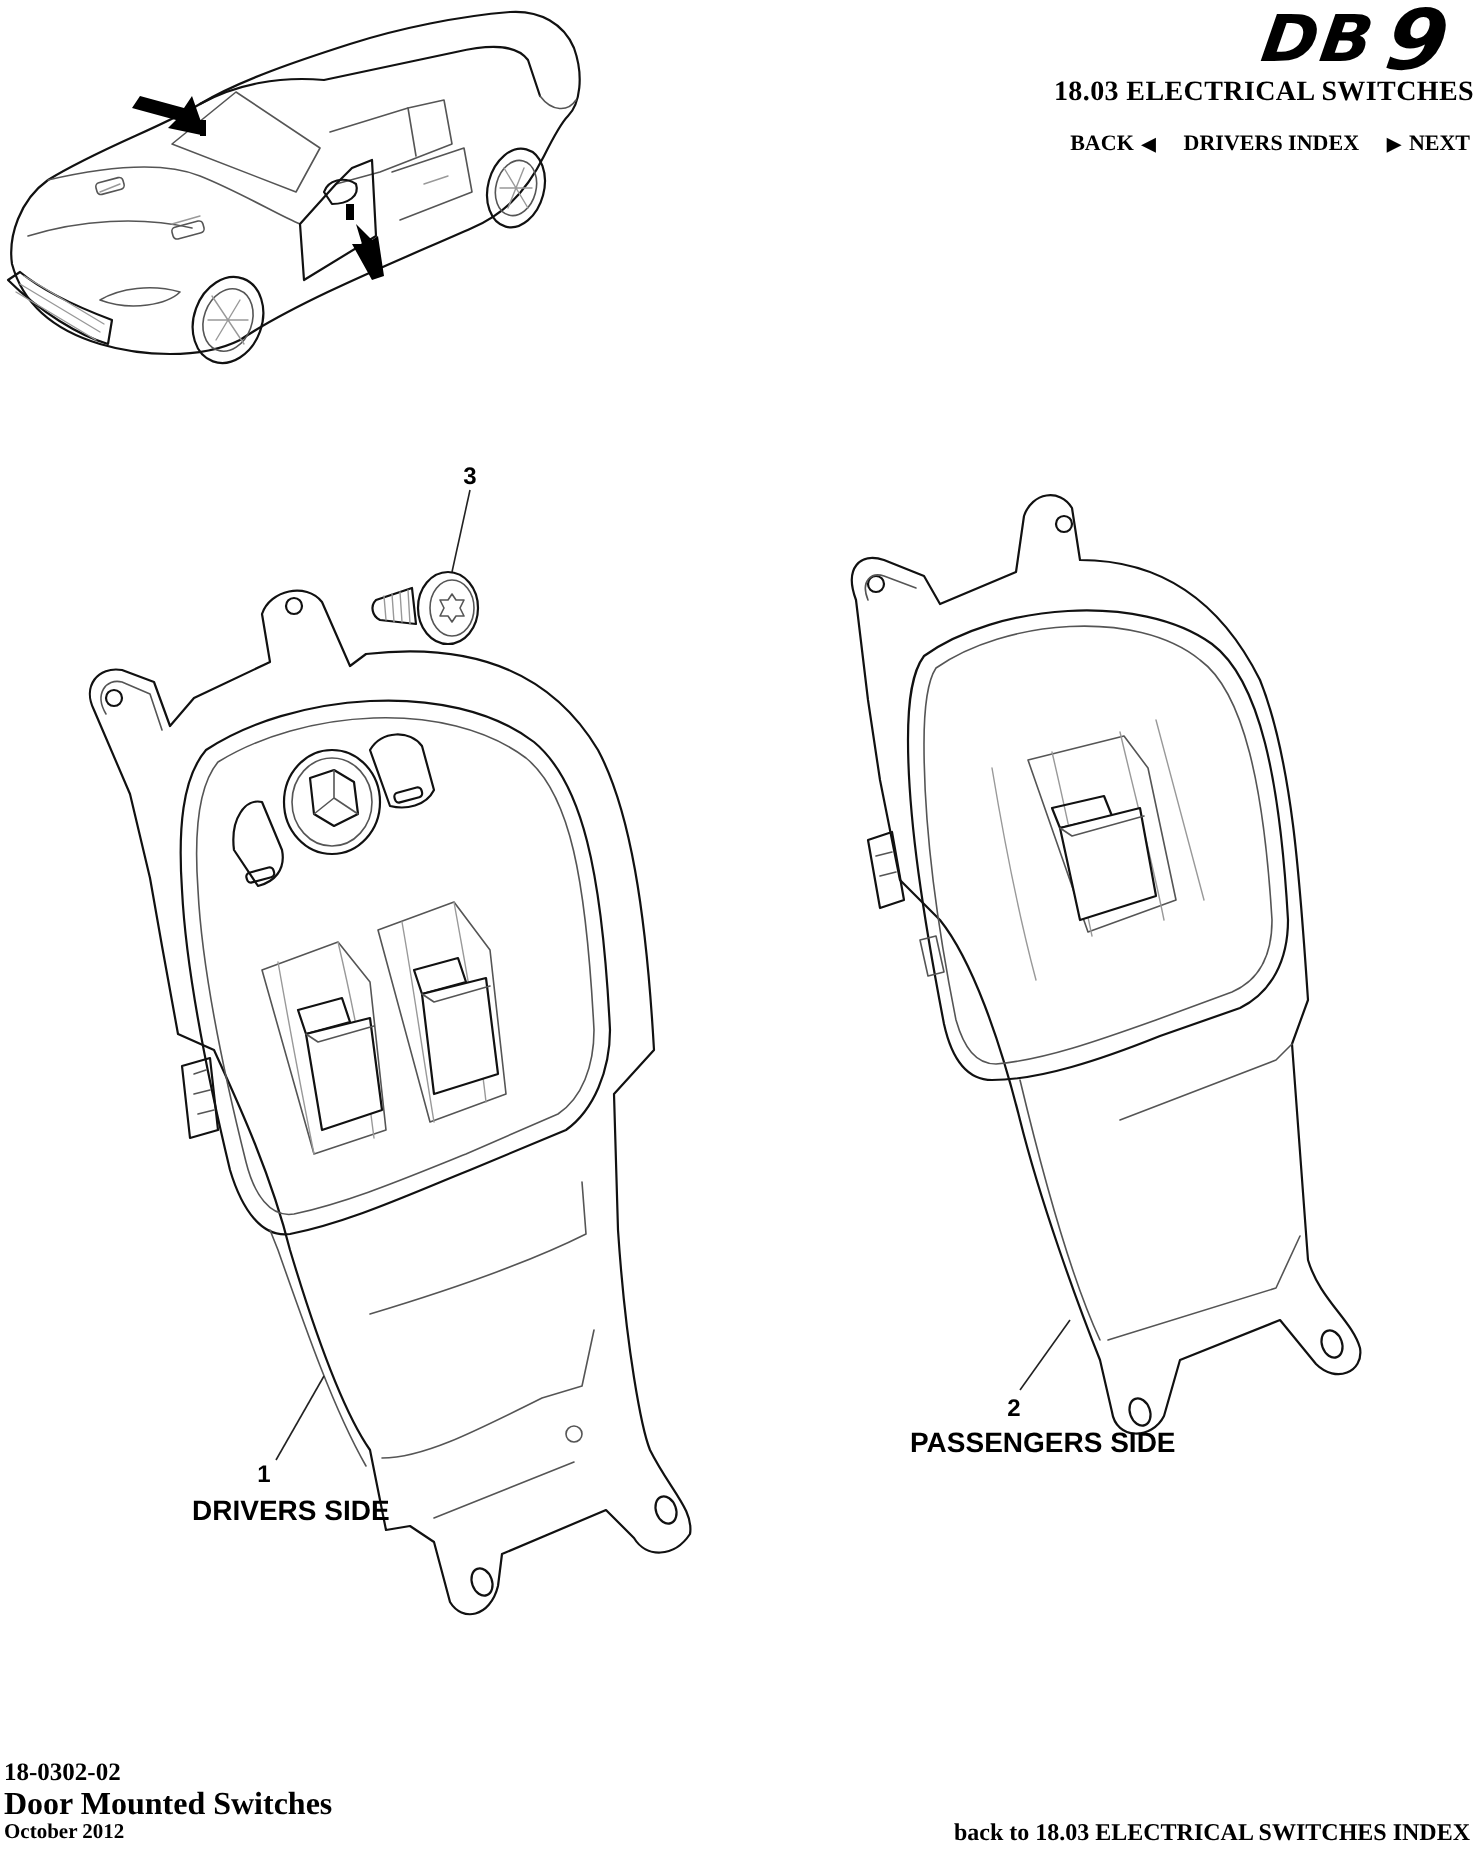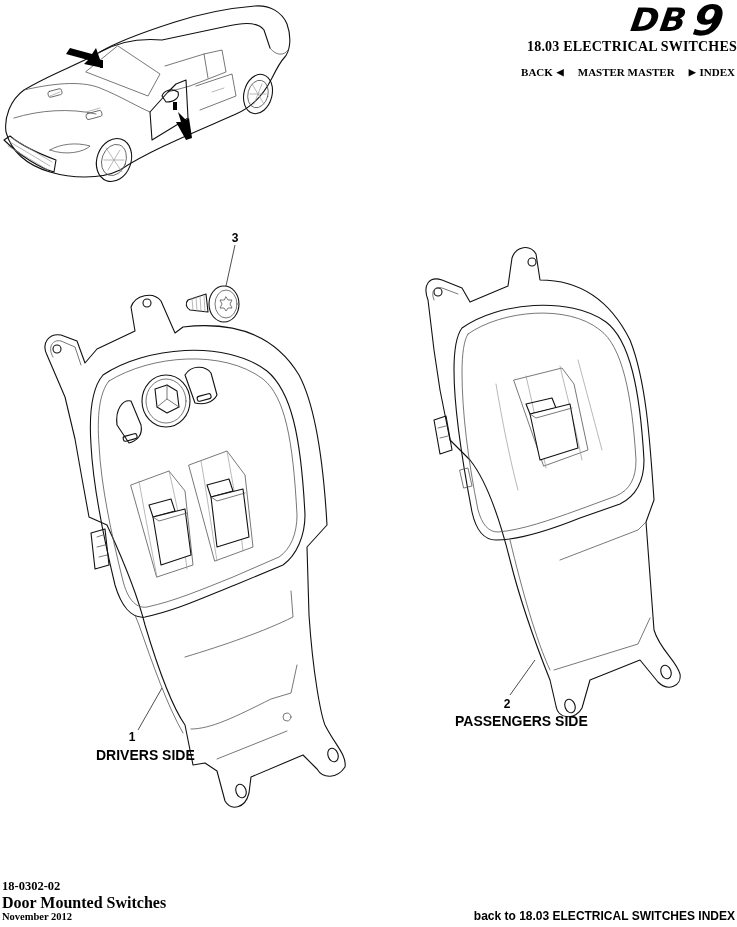--- a/index.html
+++ b/index.html
@@ -9,44 +9,44 @@
   .logo .nine { font-size: 44px; vertical-align: -4px; margin-left: 6px; }
   .section-title { right: 0; top: 39px; font-family: "Liberation Serif", serif; font-size: 14px; font-weight: bold; letter-spacing: 0.2px; }
   .nav { right: 2px; top: 66px; font-family: "Liberation Serif", serif; font-size: 11px; font-weight: bold; display: flex; gap: 14px; align-items: center; }
   .nav a { color: #000; text-decoration: none; cursor: pointer; display: inline-flex; align-items: center; gap: 4px; }
   .tri { font-size: 9px; }
   .callout-num { font-family: "Liberation Sans", sans-serif; font-weight: bold; font-size: 12px; text-align: center; }
   .callout-label { font-family: "Liberation Sans", sans-serif; font-weight: bold; font-size: 14px; white-space: nowrap; }
   .footer-code { left: 2px; top: 879px; font-family: Liberation Serif, serif; font-weight: bold; font-size: 12.5px; }
   .footer-title { left: 2px; top: 894px; font-family: "Liberation Serif", serif; font-weight: bold; font-size: 16px; }
   .footer-date { left: 2px; top: 911px; font-family: "Liberation Serif", serif; font-weight: bold; font-size: 10.5px; }
-  .footer-link { right: 2px; top: 909px; font-family: Liberation Sans, sans-serif; font-weight: bold; font-size: 12px; color: #000; text-decoration: none; cursor: pointer; }
+  .footer-link { right: 2px; top: 909px; font-family: Liberation Serif, serif; font-weight: bold; font-size: 12px; color: #000; text-decoration: none; cursor: pointer; }
   svg { position: absolute; overflow: visible; }
   .ln { fill: none; stroke: #111; stroke-width: 1.1; stroke-linejoin: round; stroke-linecap: round; }
   .ln2 { fill: none; stroke: #555; stroke-width: 0.8; stroke-linejoin: round; stroke-linecap: round; }
   .ln3 { fill: none; stroke: #999; stroke-width: 0.7; stroke-linejoin: round; stroke-linecap: round; }
   .fillw { fill: #fff; }
   .leader { stroke: #222; stroke-width: 0.8; fill: none; }
 </style>
 </head>
 <body>
 
 <div class="abs logo">
   <span>DB</span><span class="nine">9</span>
 </div>
 <div class="abs section-title">18.03 ELECTRICAL SWITCHES</div>
 <div class="abs nav">
   <a>
     <span>BACK</span>
     <span class="tri">◀</span>
   </a>
-  <a>MASTER MASTER</a>
+  <a>DRIVERS INDEX</a>
   <a>
     <span class="tri">▶</span>
-    <span>INDEX</span>
+    <span>NEXT</span>
   </a>
 </div>
 
 <svg style="left:0;top:0;" width="300" height="190" viewBox="0 0 300 190">
 
   <path class="ln" d="M6,132 C4,118 10,100 24,90 C50,74 80,64 100,52 C120,40 150,30 175,22 C200,14 230,8 255,6 C270,5 282,12 287,24 C292,38 290,52 284,58 C280,62 276,70 272,78 C262,98 250,108 236,114 C200,130 150,150 120,170 C100,180 70,178 50,172 C30,166 12,154 6,132 Z"></path>
 
   <path class="ln" d="M100,52 C118,42 140,38 162,40 L228,26 C245,22 258,22 264,30 L270,48"></path>
   <path class="ln2" d="M118,46 L160,74 L148,96 L86,72 Z"></path>
   <path class="ln2" d="M165,66 L204,54 L222,50 L226,72 L190,86 L168,92"></path>
@@ -178,14 +178,14 @@
   <ellipse class="ln" cx="256" cy="432" rx="5" ry="7" transform="rotate(-20 256 432)"></ellipse>
   <path class="ln2" d="M100,300 C112,350 126,400 140,430"></path>
 
   <line class="leader" x1="125" y1="420" x2="100" y2="455"></line>
 </svg>
 <div class="abs callout-num" style="left:500px;top:697px;width:14px;">2</div>
 <div class="abs callout-label" style="left:455px;top:713px;">PASSENGERS SIDE</div>
 
 <div class="abs footer-code">18-0302-02</div>
 <div class="abs footer-title">Door Mounted Switches</div>
-<div class="abs footer-date">November 2012</div>
+<div class="abs footer-date">October 2012</div>
 <a class="abs footer-link">back to 18.03 ELECTRICAL SWITCHES INDEX</a>
 
 </body></html>

